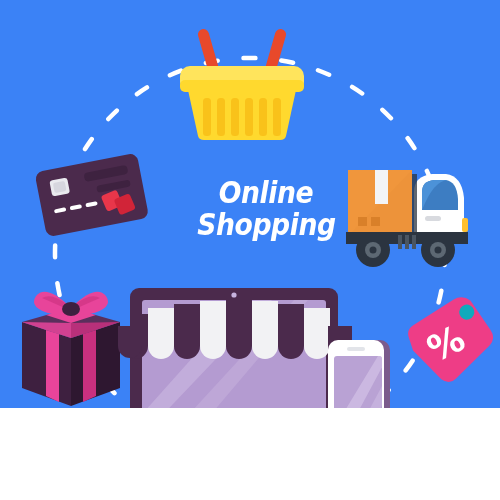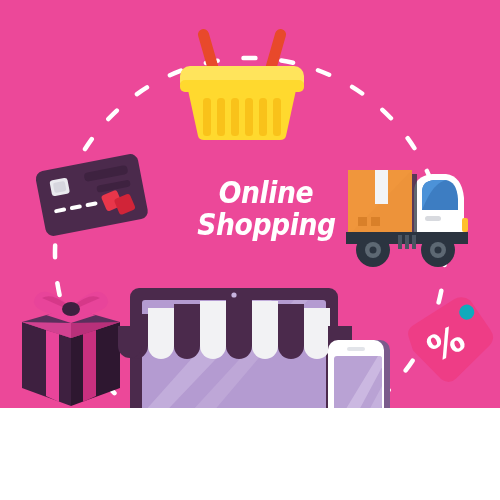--- a/index.html
+++ b/index.html
@@ -2,21 +2,21 @@
 <html><head>
 <meta charset="utf-8">
 <style>
   html,body{margin:0;padding:0;background:#ffffff;}
   body{font-family:"Liberation Sans", sans-serif;}
 
   #scene{
     position:relative;
     width:500px;height:408px;
     overflow:hidden;
-    background:#ec4899;
+    background:#3b82f6;
   }
 
   
   .dashring{position:absolute;left:0;top:0;width:500px;height:500px;}
 
   
   #title{
     position:absolute;
     left:186px; top:176px;
     width:160px;

